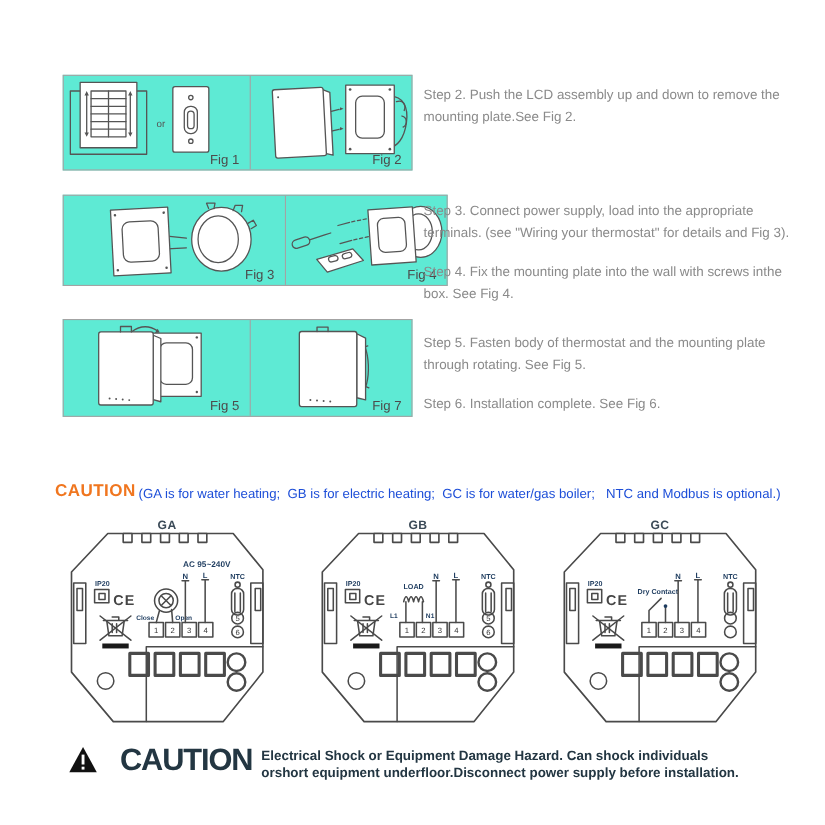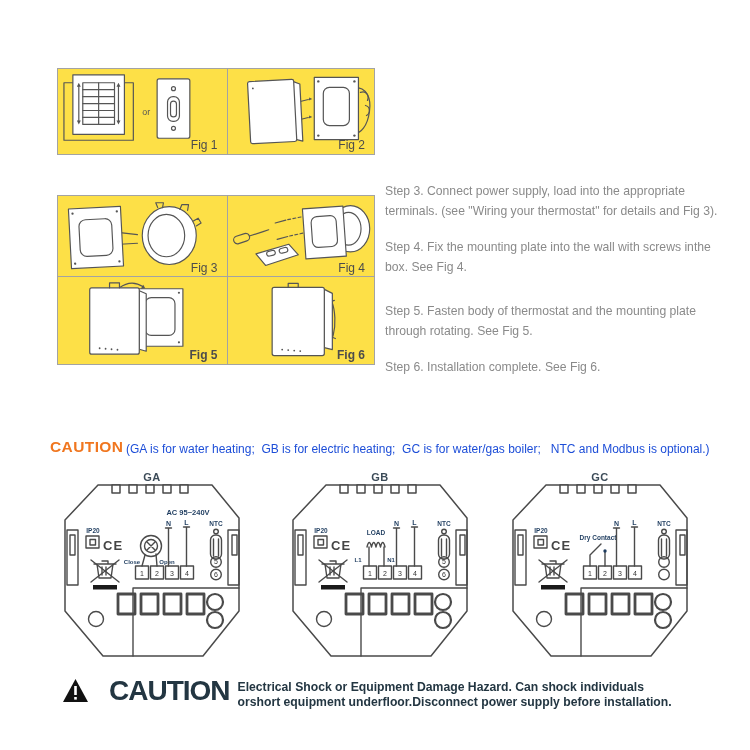--- a/index.html
+++ b/index.html
@@ -1,19 +1,19 @@
 <!DOCTYPE html>
 <html><head>
 <meta charset="utf-8">
 <style>
   html,body{margin:0;padding:0;background:#fff;}
   .page{position:relative;width:750px;height:750px;background:#fff;overflow:hidden;
         font-family:"Liberation Sans","DejaVu Sans",sans-serif;}
   
-  .figbox{position:absolute;left:57px;width:316px;border:1px solid #a3a3a3;display:flex;background:#fde047;justify-content:flex-end;}
+  .figbox{position:absolute;left:57px;width:316px;border:1px solid #a3a3a3;display:flex;background:#5eead4;justify-content:flex-end;}
   .panel{position:relative;height:100%;}
   .panel-l{width:53.5%;border-right:1px solid #a3a3a3;}
   .panel-r{width:46.5%;}
   .panel svg{position:absolute;left:0;top:0;width:100%;height:100%;}
   .figlabel{position:absolute;right:9px;bottom:2px;font-size:12px;color:#4c4c4c;}
   
   .steps{position:absolute;left:385px;width:350px;color:#8a8a8a;font-size:12.2px;line-height:20px;}
   .steps p{margin:0 0 16px 0;}
   
   .intro{position:absolute;left:56px;top:388px;width:676px;font-size:12.5px;color:#666;line-height:19px;}
@@ -88,21 +88,21 @@
         <g transform="rotate(-3 45 42)">
           <path class="fig-lnf" d="M66,13 l7,3 v57 l-7,-2 Z"></path>
           <rect class="fig-lnf" x="21" y="11" width="46" height="62" rx="2"></rect>
           <circle class="fig-fill" cx="26" cy="18" r="0.9"></circle>
         </g>
       </svg>
       <span class="figlabel">Fig 2</span>
     </div>
   </div>
 
-  <div class="figbox" style="top:195px;height:81px;">
+  <div class="figbox" style="top:177px;height:81px;padding-left:32px;">
     <div class="panel panel-l">
       <svg viewBox="0 0 170 84">
         <g>
           <ellipse class="fig-lnf" cx="113" cy="41" rx="28" ry="30"></ellipse>
           <ellipse class="fig-ln" cx="110" cy="41" rx="19" ry="22"></ellipse>
           <path class="fig-ln" d="M101,12 l-2,-5 h8 l-1,5 M124,14 l2,-5 h7 l-1,6 M138,26 l5,-3 3,5 -5,3"></path>
         </g>
         <path class="fig-ln" d="M62,38 l18,2 M62,50 l18,-1"></path>
         <g transform="rotate(-3 38 43)">
           <rect class="fig-lnf" x="10" y="12" width="54" height="62"></rect>
@@ -138,21 +138,21 @@
         <g>
           <path class="fig-lnf" d="M26,60 L60,50 L70,61 L36,72 Z"></path>
           <rect class="fig-ln" x="37" y="57" width="9" height="5" rx="2.5" transform="rotate(-14 41 59)"></rect>
           <rect class="fig-ln" x="50" y="54" width="9" height="5" rx="2.5" transform="rotate(-14 54 56)"></rect>
         </g>
       </svg>
       <span class="figlabel">Fig 4</span>
     </div>
   </div>
 
-  <div class="figbox" style="top:276px;height:87px;font-weight:bold;">
+  <div class="figbox" style="top:290px;height:87px;">
     <div class="panel panel-l">
       <svg viewBox="0 0 170 84">
         <g>
           <rect class="fig-lnf" x="80" y="10" width="46" height="58"></rect>
           <rect class="fig-ln" x="88" y="19" width="30" height="38" rx="6"></rect>
           <circle class="fig-fill" cx="84" cy="14" r="1.1"></circle>
             <circle class="fig-fill" cx="122" cy="14" r="1.1"></circle>
           <circle class="fig-fill" cx="84" cy="64" r="1.1"></circle>
             <circle class="fig-fill" cx="122" cy="64" r="1.1"></circle>
         </g>
@@ -177,25 +177,26 @@
           <path class="fig-ln" d="M100,24 l6,-2 M102,58 l5,2"></path>
           <path class="fig-lnf" d="M96,11 l8,4 v56 l-8,-2 Z"></path>
           <rect class="fig-lnf" x="44" y="9" width="52" height="68" rx="2"></rect>
           <path class="fig-ln" d="M60,9 v-4 h10 v4"></path>
           <circle class="fig-fill" cx="54" cy="71" r="0.9"></circle>
             <circle class="fig-fill" cx="60" cy="71.5" r="0.9"></circle>
           <circle class="fig-fill" cx="66" cy="72" r="0.9"></circle>
             <circle class="fig-fill" cx="72" cy="72.5" r="0.9"></circle>
         </g>
       </svg>
-      <span class="figlabel">Fig 6</span>
+      <span class="figlabel">Fig 7</span>
     </div>
   </div>
 
   <div class="steps" style="top:76px;">
+    <p>Step 2. Push the LCD assembly up and down to remove the mounting plate.See Fig 2.</p>
   </div>
   <div class="steps" style="top:181px;">
     <p>Step 3. Connect power supply, load into the appropriate terminals. (see "Wiring your thermostat" for details and Fig 3).</p>
     <p>Step 4. Fix the mounting plate into the wall with screws inthe box. See Fig 4.</p>
   </div>
   <div class="steps" style="top:301px;">
     <p>Step 5. Fasten body of thermostat and the mounting plate through rotating. See Fig 5.</p>
     <p>Step 6. Installation complete. See Fig 6.</p>
   </div>
 

